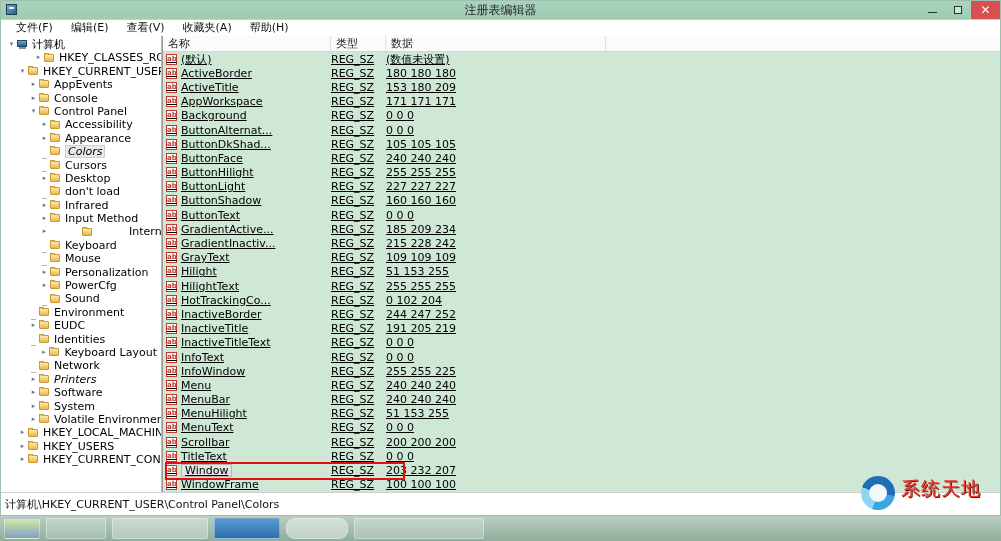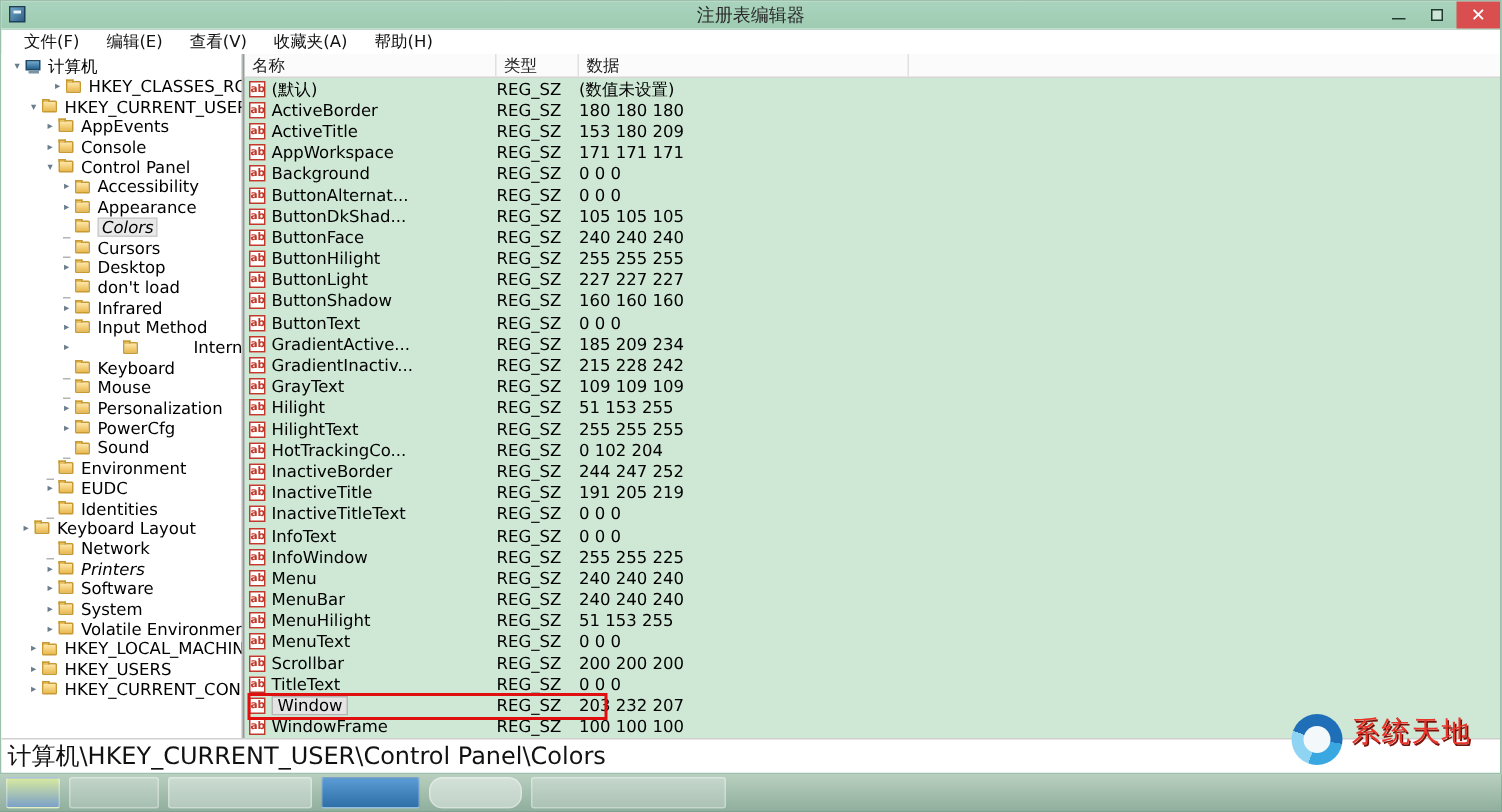--- a/index.html
+++ b/index.html
@@ -136,21 +136,21 @@
   .lheader .hcell{
     font-size:11px;line-height:15px;padding-left:5px;color:#222;
     border-right:1px solid #e0e0e0;box-sizing:border-box;
     font-family:"DejaVu Sans","Liberation Sans",sans-serif;
     overflow:hidden;white-space:nowrap;
   }
   .c-name{width:168px;flex:0 0 168px;}
   .c-type{width:55px;flex:0 0 55px;}
   .c-data{width:220px;flex:0 0 220px;}
   .c-rest{flex:1 1 auto;border-right:none !important;}
-  .lrows{position:relative;}
+  .lrows{position:relative;text-decoration:underline;}
   .lrow{
     display:flex;height:14.2px;align-items:center;white-space:nowrap;
     font-size:11px;font-family:"DejaVu Sans","Liberation Sans",sans-serif;
     color:#000;
   }
   .lrow .cell{overflow:hidden;white-space:nowrap;}
   .lrow .cell.n{width:168px;flex:0 0 168px;display:flex;align-items:center;padding-left:3px;box-sizing:border-box;}
   .lrow .cell.t{width:55px;flex:0 0 55px;}
   .lrow .cell.d{width:220px;flex:0 0 220px;}
   .abicon{
@@ -166,21 +166,21 @@
     position:absolute;border:2px solid #e11010;box-sizing:border-box;
     pointer-events:none;
   }
   
   .statusbar{
     position:absolute;left:0;right:0;bottom:0;height:22px;
     background:#ffffff;border-top:1px solid #cfcfcf;
     display:flex;align-items:center;
   }
   .statusbar .stext{
-    font-size:16px;padding-left:4px;color:#111;white-space:nowrap;
+    font-size:11px;padding-left:4px;color:#111;white-space:nowrap;
     font-family:"DejaVu Sans","Liberation Sans",sans-serif;
   }
   
   .taskbar{
     position:absolute;left:0;bottom:0;width:1001px;height:25px;
     background:linear-gradient(#b9cfc0,#8fae9c);
     border-top:1px solid #cfe0d5;
     display:flex;align-items:center;overflow:hidden;
   }
   .tb-item{
@@ -371,21 +371,21 @@
         <div class="tnode" style="padding-left: 28px;">
           <span class="arrow closed"></span>
           <span class="folder"></span>
           <span class="tlabel">EUDC</span>
         </div>
         <div class="tnode" style="padding-left: 28px;">
           <span class="dash"></span>
           <span class="folder"></span>
           <span class="tlabel">Identities</span>
         </div>
-        <div class="tnode" style="padding-left: 12px;">
+        <div class="tnode" style="padding-left: 28px; justify-content: flex-end;">
           <span class="arrow closed"></span>
           <span class="folder"></span>
           <span class="tlabel">Keyboard Layout</span>
         </div>
         <div class="tnode" style="padding-left: 28px;">
           <span class="dash"></span>
           <span class="folder"></span>
           <span class="tlabel">Network</span>
         </div>
         <div class="tnode" style="padding-left: 28px; font-style: italic;">

